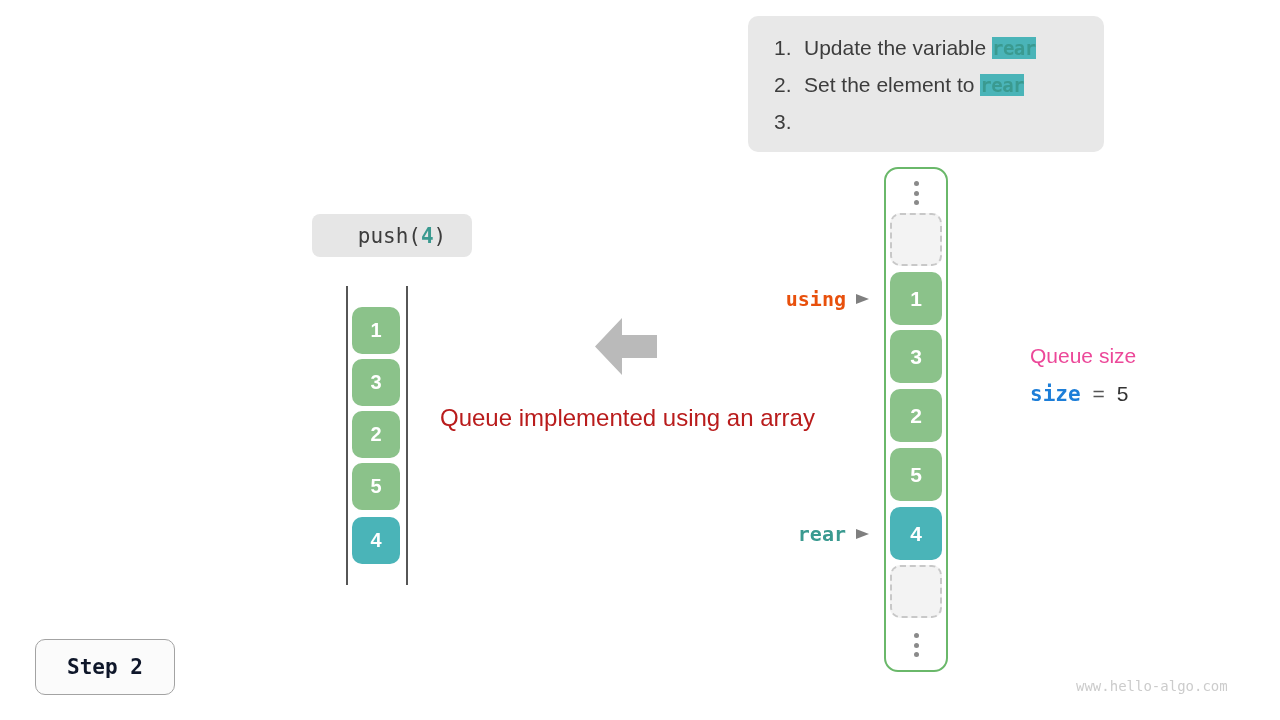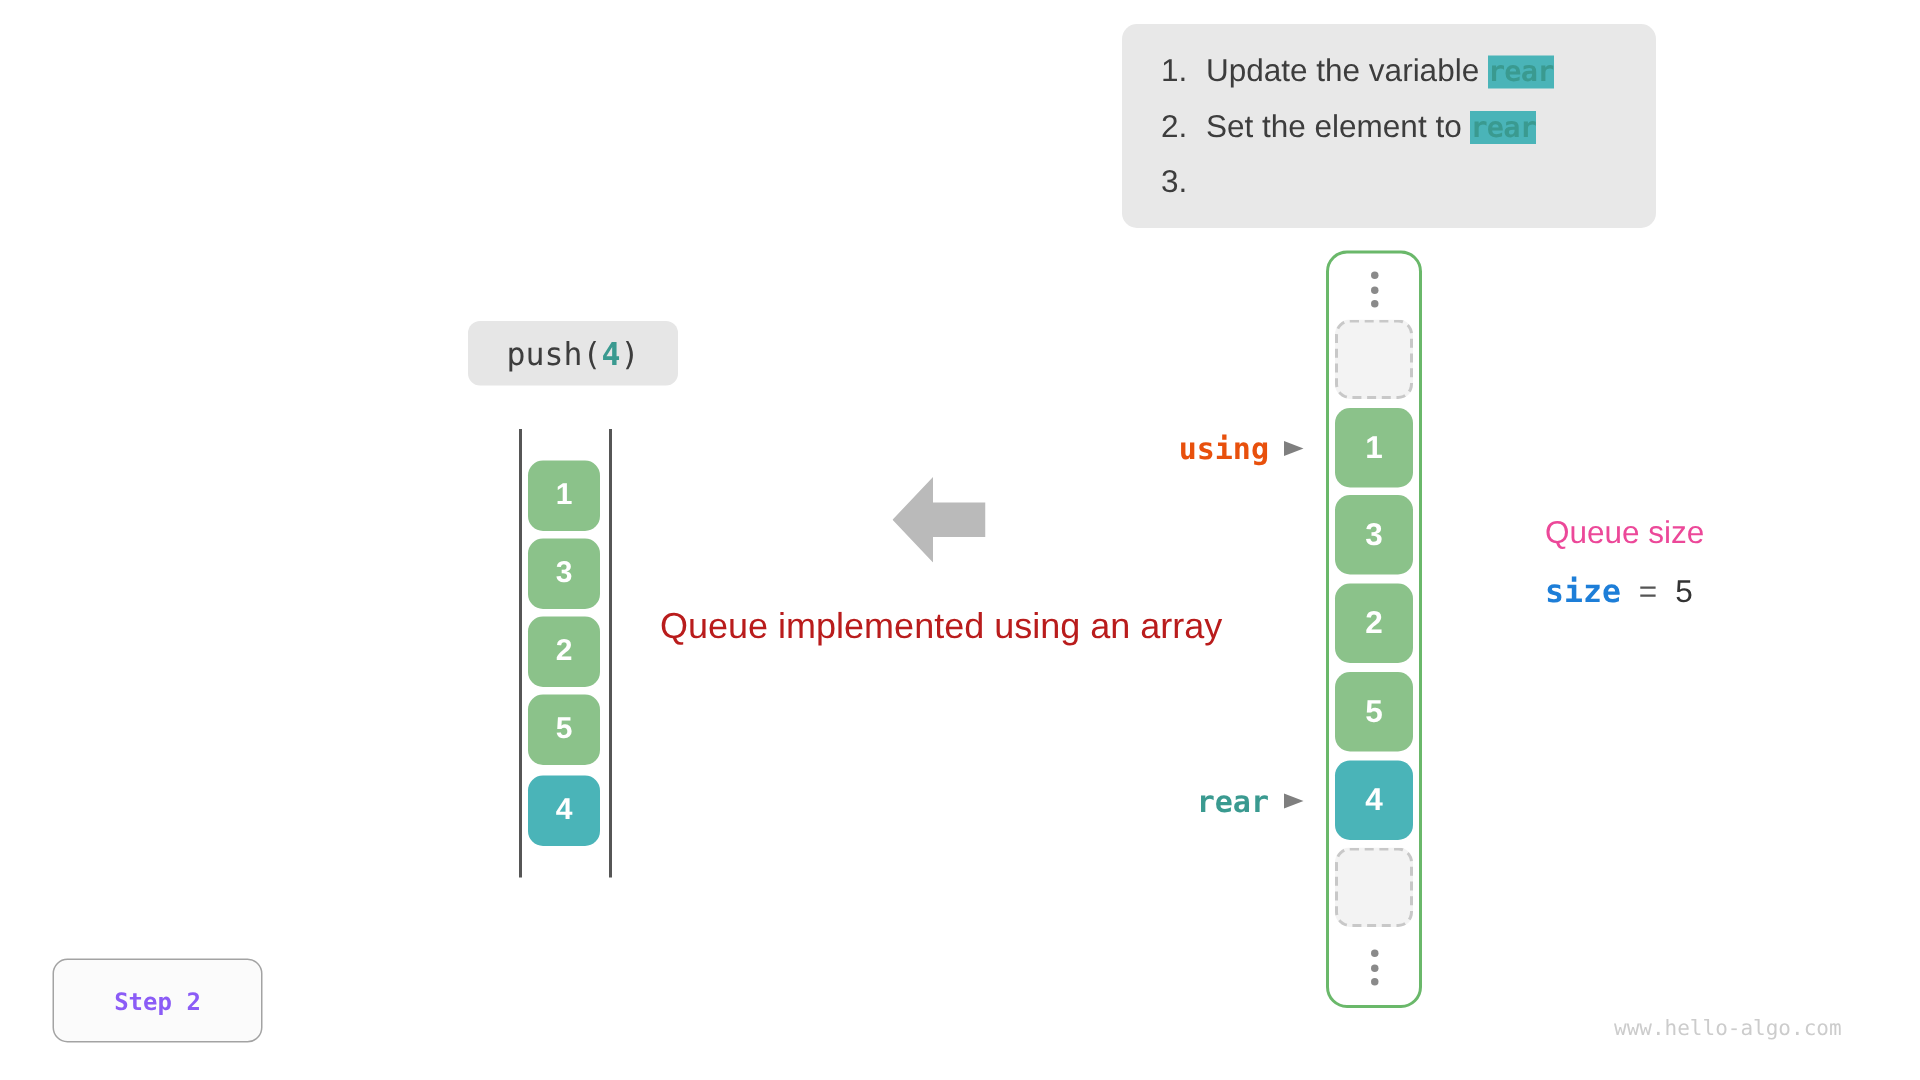--- a/index.html
+++ b/index.html
@@ -23,21 +23,21 @@
     font-family:"DejaVu Sans Mono",monospace;font-weight:bold;font-size:19px;
     letter-spacing:-0.5px;
   }
   .code.teal{color:#3a9a90;}
   .code.blue{color:#1d7ed8;}
   
   .push-box{
     position:absolute;left:312px;top:214px;width:140px;height:43px;
     background:#e6e6e6;border-radius:8px;
     display:flex;align-items:center;justify-content:center;
-    font-family:"DejaVu Sans Mono",monospace;font-size:21px;color:#3d3d3d;
+    font-family:"DejaVu Sans Mono",monospace;font-size:21px;color:#3d3d3d;padding-left:20px;
   }
   .push-box .arg{color:#3a9a90;font-weight:bold;}
   
   .queue-line{position:absolute;top:286px;width:2px;height:299px;background:#565656;}
   .line-left{left:346px;}
   .line-right{left:406px;}
   .qcell{
     position:absolute;left:352px;width:48px;height:47px;border-radius:10px;
     display:flex;align-items:center;justify-content:center;
     color:#ffffff;font-weight:bold;font-size:20px;
@@ -79,21 +79,21 @@
   .size-title{font-size:21px;color:#ec4899;}
   .size-line{margin-top:14px;font-size:21px;display:flex;align-items:baseline;}
   .size-var{font-family:"DejaVu Sans Mono",monospace;font-weight:bold;color:#1d7ed8;font-size:21px;}
   .size-eq{color:#555555;margin:0 12px;}
   .size-val{color:#333333;}
   
   .step-badge{
     position:absolute;left:35px;top:639px;width:138px;height:54px;
     border:1.5px solid #a3a3a3;border-radius:10px;background:#fbfbfb;
     display:flex;align-items:center;justify-content:center;
-    font-family:"DejaVu Sans Mono",monospace;font-weight:bold;font-size:16px;color:#8b5cf6;
+    font-family:"DejaVu Sans Mono",monospace;font-weight:bold;font-size:21px;color:#0f172a;
   }
   
   .watermark{
     position:absolute;left:1076px;top:678px;
     font-family:"DejaVu Sans Mono",monospace;font-size:14px;color:#cccccc;
   }
 </style>
 </head>
 <body>
 

